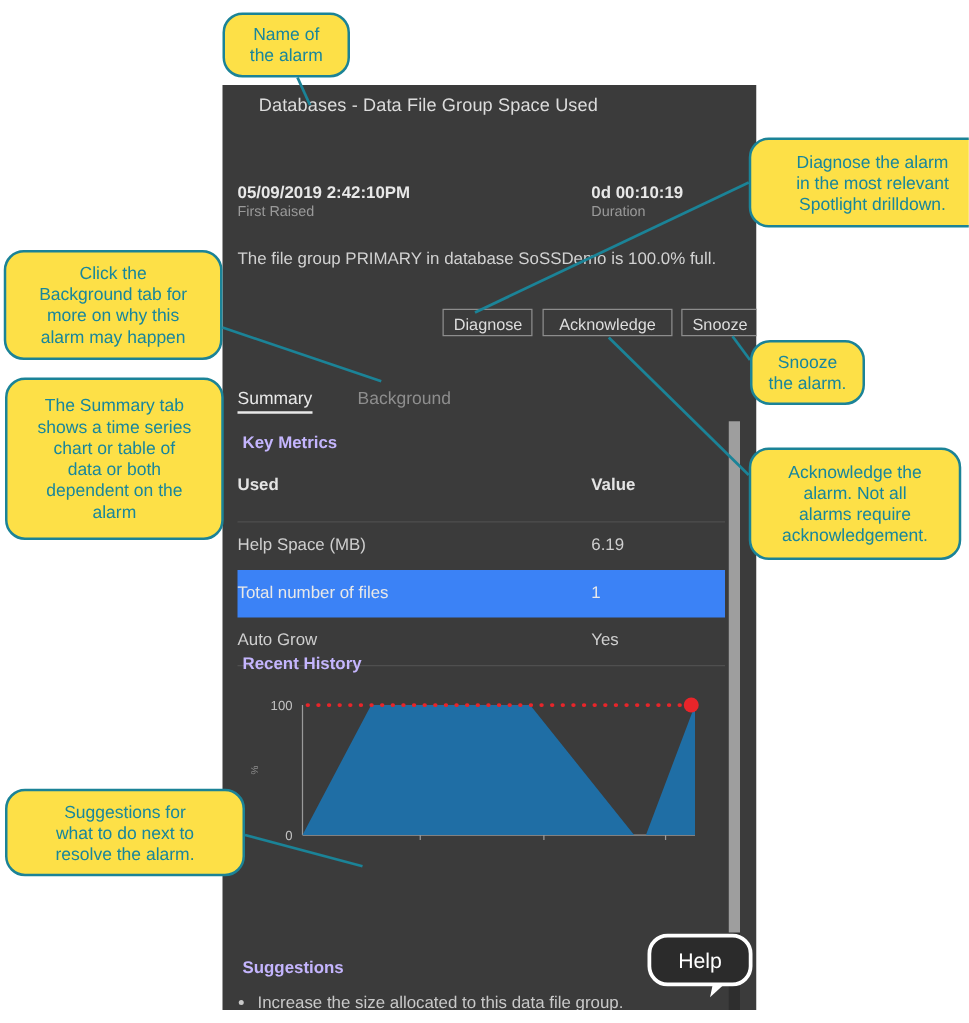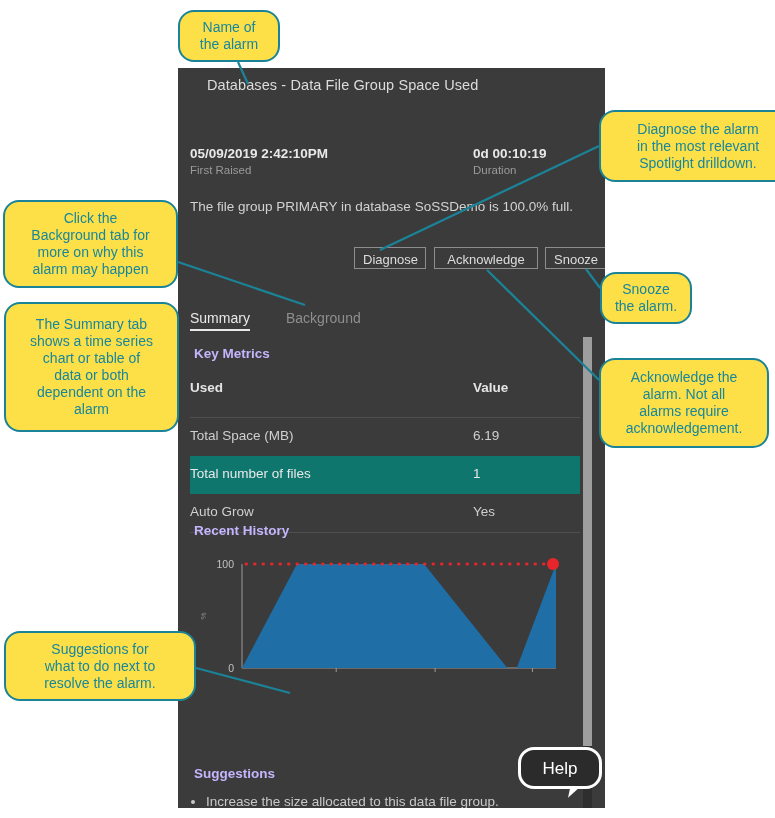--- a/index.html
+++ b/index.html
@@ -57,21 +57,21 @@
   #h-recent-history{top:187px;}
   #h-suggestions{top:430px;}
   
   #metrics{position:absolute;left:12px;top:36px;width:390px;}
   .mrow{position:relative;height:38px;}
   .mrow .mname{position:absolute;left:0;top:10px;font-size:13.5px;}
   .mrow .mval{position:absolute;left:283px;top:10px;font-size:13.5px;}
   .mrow.head .mname,.mrow.head .mval{color:#e4e4e4;font-weight:bold;top:8px;}
   .mrow.head{height:45px;border-bottom:1px solid #4f4f4f;}
   .mrow.data .mname,.mrow.data .mval{color:#cfcfcf;}
-  .mrow.data.selected{background:#0f766e;}
+  .mrow.data.selected{background:#3b82f6;}
   .mrow.data.selected .mname,.mrow.data.selected .mval{color:#e8e8e8;}
   .mrow.last{border-bottom:1px solid #4f4f4f;}
   
   #chart{position:absolute;left:12px;top:212px;width:390px;height:128px;}
   #chart svg{display:block;}
   
   #suggestions{position:absolute;left:12px;top:455px;width:390px;}
   #suggestions ul{margin:0;padding:0 0 0 16px;list-style:disc;}
   #suggestions li{
     color:#c9c9c9;font-size:13.5px;line-height:21px;margin-bottom:1px;
@@ -142,21 +142,21 @@
   <div id="scrollbody">
 
     <div class="sec-head" id="h-key-metrics">Key Metrics</div>
 
     <div id="metrics">
       <div class="mrow head">
         <div class="mname">Used</div>
         <div class="mval">Value</div>
       </div>
       <div class="mrow data">
-        <div class="mname">Total Space (MB)</div>
+        <div class="mname">Help Space (MB)</div>
         <div class="mval">6.19</div>
       </div>
       <div class="mrow data selected">
         <div class="mname">Total number of files</div>
         <div class="mval">1</div>
       </div>
       <div class="mrow data last">
         <div class="mname">Auto Grow</div>
         <div class="mval">Yes</div>
       </div>

